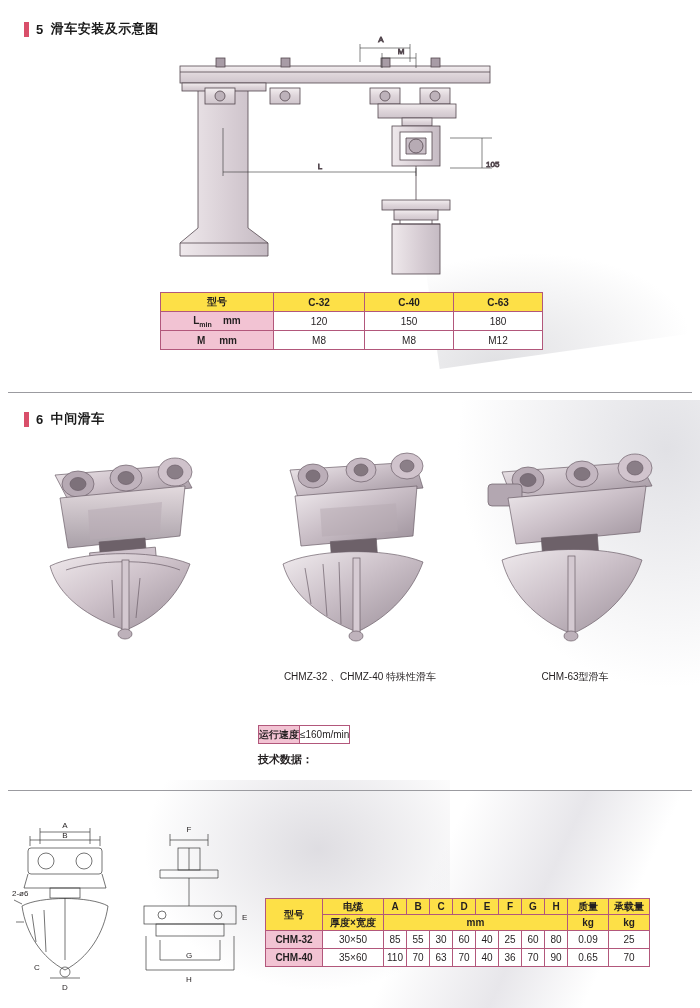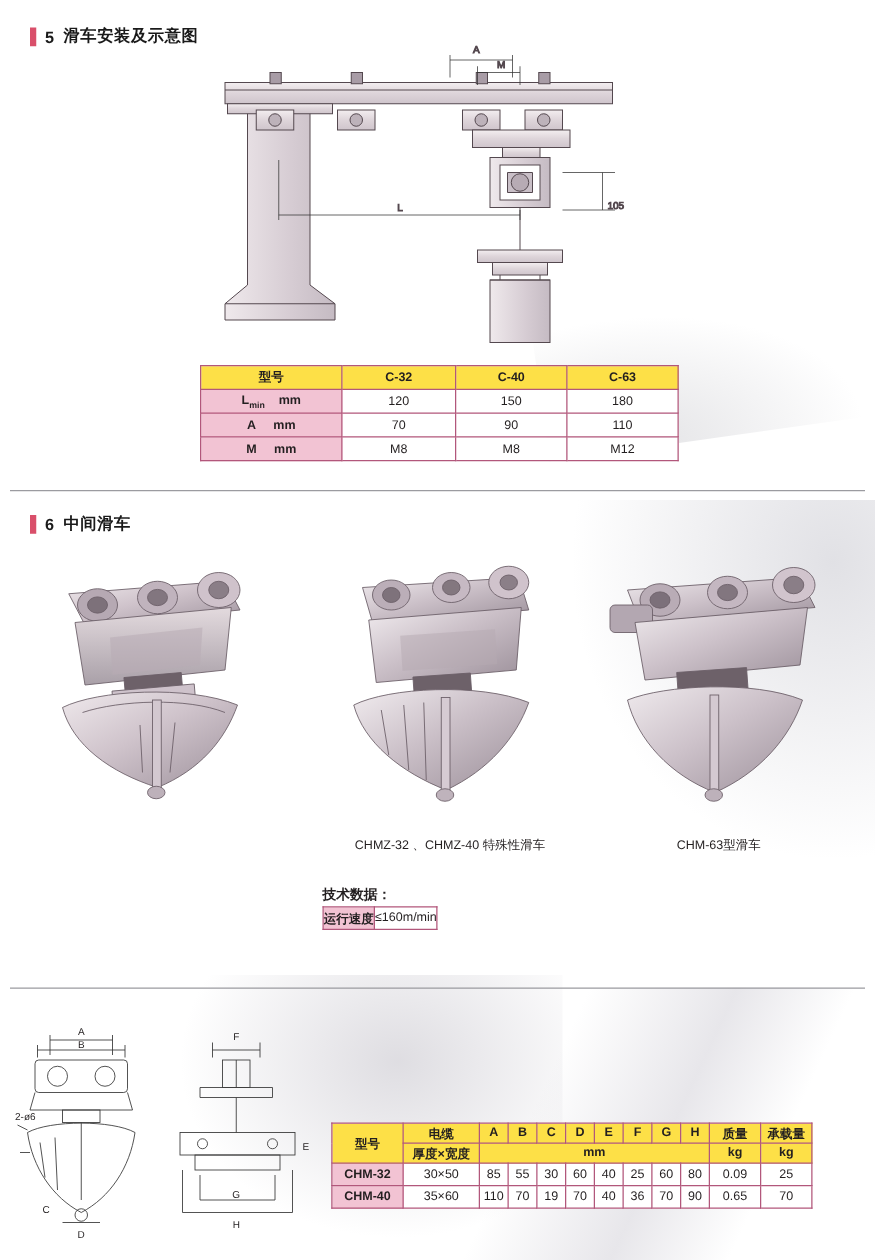--- a/index.html
+++ b/index.html
@@ -38,21 +38,21 @@
   .tbl td,.tbl th{border:1px solid #b2577b;text-align:center;color:#231f20;font-weight:normal;padding:0;}
   .hdr{background:#fde047;font-weight:bold !important;}
   .lbl{background:#f2c3d3;font-weight:bold !important;}
   .val{background:#ffffff;margin-left:48px;}
 
   .sub{font-size:7px;vertical-align:sub;}
 
   
   .cap{position:absolute;text-align:center;font-size:10px;line-height:14px;color:#231f20;}
 
-  .tech-title{position:absolute;font-size:11px;font-weight:bold;color:#231f20;}
+  .tech-title{position:absolute;font-size:11px;font-weight:bold;color:#231f20;margin-top:44px;}
 
   
   svg{display:block;}
   .dim{font-size:8px;fill:#231f20;font-family:"Liberation Sans",sans-serif;}
 </style>
 </head>
 <body>
 
 <div class="page">
 
@@ -161,28 +161,20 @@
       <td class="hdr" style="width:88px;margin-left:28px;">C-40</td>
       <td class="hdr" style="width:88px;">C-63</td>
     </tr>
     <tr>
       <td class="lbl" style="height:18px;">
         <span>L</span><span class="sub">min</span>&nbsp;&nbsp;&nbsp;&nbsp;<span>mm</span>
       </td>
       <td class="val">120</td>
       <td class="val">150</td>
       <td class="val">180</td>
-    </tr>
-    <tr>
-      <td class="lbl" style="height:18px;">
-        <span>A</span>&nbsp;&nbsp;&nbsp;&nbsp;&nbsp;<span>mm</span>
-      </td>
-      <td class="val">70</td>
-      <td class="val">90</td>
-      <td class="val">110</td>
     </tr>
     <tr>
       <td class="lbl" style="height:18px;">
         <span>M</span>&nbsp;&nbsp;&nbsp;&nbsp;&nbsp;<span>mm</span>
       </td>
       <td class="val">M8</td>
       <td class="val">M8</td>
       <td class="val">M12</td>
     </tr>
   </tbody>
@@ -405,21 +397,21 @@
       <td class="val">60</td>
       <td class="val">80</td>
       <td class="val">0.09</td>
       <td class="val">25</td>
     </tr>
     <tr>
       <td class="lbl" style="height:17px;">CHM-40</td>
       <td class="val">35×60</td>
       <td class="val">110</td>
       <td class="val">70</td>
-      <td class="val">19</td>
+      <td class="val">63</td>
       <td class="val">70</td>
       <td class="val">40</td>
       <td class="val">36</td>
       <td class="val">70</td>
       <td class="val">90</td>
       <td class="val">0.65</td>
       <td class="val">70</td>
     </tr>
   </tbody>
     </table>

